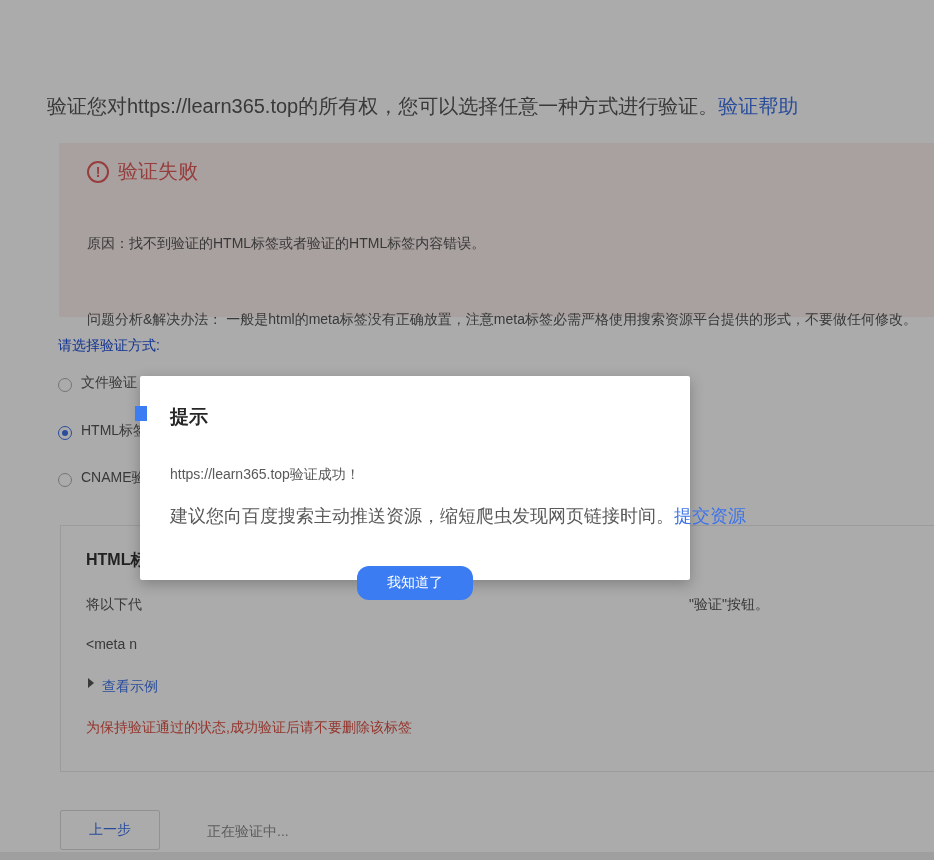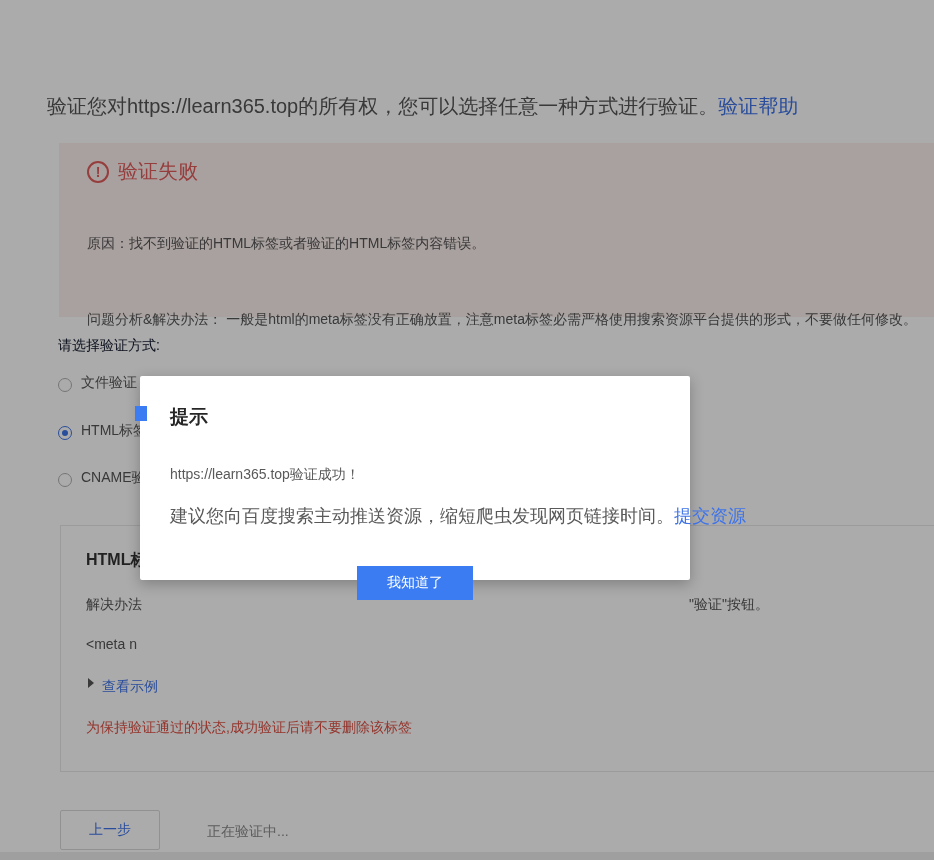--- a/index.html
+++ b/index.html
@@ -30,21 +30,21 @@
   
   .error-box{position:absolute;left:59px;top:143px;width:875px;height:174px;background:#fdf0ee;box-sizing:border-box;}
   .error-title-row{position:absolute;left:28px;top:15px;display:flex;align-items:center;gap:9px;}
   .err-icon{width:22px;height:22px;border:2px solid #e05c5c;border-radius:50%;box-sizing:border-box;
     display:flex;align-items:center;justify-content:center;color:#e05c5c;font-size:14px;font-weight:bold;line-height:1;}
   .error-title{font-size:20px;color:#e05c5c;}
   .err-line{position:absolute;left:28px;font-size:14px;color:#555;white-space:nowrap;}
   .el1{top:63px;} .el2{top:92px;} .el3{top:124px;margin-top:44px;}
 
   
-  .choose-label{position:absolute;left:58px;top:337px;font-size:14px;color:#0f172a;}
+  .choose-label{position:absolute;left:58px;top:337px;font-size:14px;color:#1d4ed8;}
   .radio-row{position:absolute;left:58px;display:flex;align-items:flex-end;gap:9px;cursor:pointer;}
   .rr1{top:374px;} .rr2{top:422px;} .rr3{top:469px;}
   .radio{width:14px;height:14px;border:1px solid #b0b0b0;border-radius:50%;box-sizing:border-box;background:#fff;
     display:flex;align-items:center;justify-content:center;}
   .radio.checked{border-color:#3e73e8;}
   .radio.checked::after{content:"";width:6px;height:6px;border-radius:50%;background:#3e73e8;}
   .radio-label{font-size:14px;color:#555;white-space:nowrap;}
 
   
   .detail-box{position:absolute;left:60px;top:525px;width:880px;height:247px;background:#fff;
@@ -67,21 +67,21 @@
 
   
   .overlay{position:absolute;inset:0;background:rgba(0,0,0,0.33);z-index:10;}
   .modal{position:absolute;left:140px;top:376px;width:550px;height:204px;background:#fff;z-index:20;
     border-radius:2px;box-shadow:0 4px 14px rgba(0,0,0,0.25);}
   .m-notch{position:absolute;left:-5px;top:30px;width:12px;height:15px;background:#3b7cf2;}
   .m-title{position:absolute;left:30px;top:28px;font-size:19px;font-weight:bold;color:#262626;}
   .m-line1{position:absolute;left:30px;top:90px;font-size:14px;color:#595959;white-space:nowrap;}
   .m-line2{position:absolute;left:30px;top:128px;font-size:18px;color:#595959;white-space:nowrap;}
   .m-btn{position:absolute;left:217px;top:190px;width:116px;height:34px;background:#3b7cf2;border:none;
-    border-radius:0;color:#fff;font-size:14px;display:flex;align-items:center;justify-content:center;cursor:pointer;}
+    border-radius:12px;color:#fff;font-size:14px;display:flex;align-items:center;justify-content:center;cursor:pointer;}
 </style>
 </head>
 <body>
 
 <div class="page">
 
 
   <div class="intro">
     <span>验证您对https://learn365.top的所有权，您可以选择任意一种方式进行验证。</span><a class="lnk">验证帮助</a>
   </div>
@@ -105,21 +105,21 @@
     <span class="radio checked"></span>
     <span class="radio-label">HTML标签验证</span>
   </div>
   <div class="radio-row rr3">
     <span class="radio"></span>
     <span class="radio-label">CNAME验证</span>
   </div>
 
   <div class="detail-box">
     <div class="db-heading">HTML标签验证</div>
-    <div class="db-instr-left">解决办法</div>
+    <div class="db-instr-left">将以下代</div>
     <div class="db-instr-right">"验证"按钮。</div>
     <div class="db-code">&lt;meta n</div>
     <div class="db-example">
       <span class="tri"></span>
       <a class="lnk">查看示例</a>
     </div>
     <div class="db-warning">为保持验证通过的状态,成功验证后请不要删除该标签</div>
   </div>
 
   <div class="back-btn">上一步</div>

